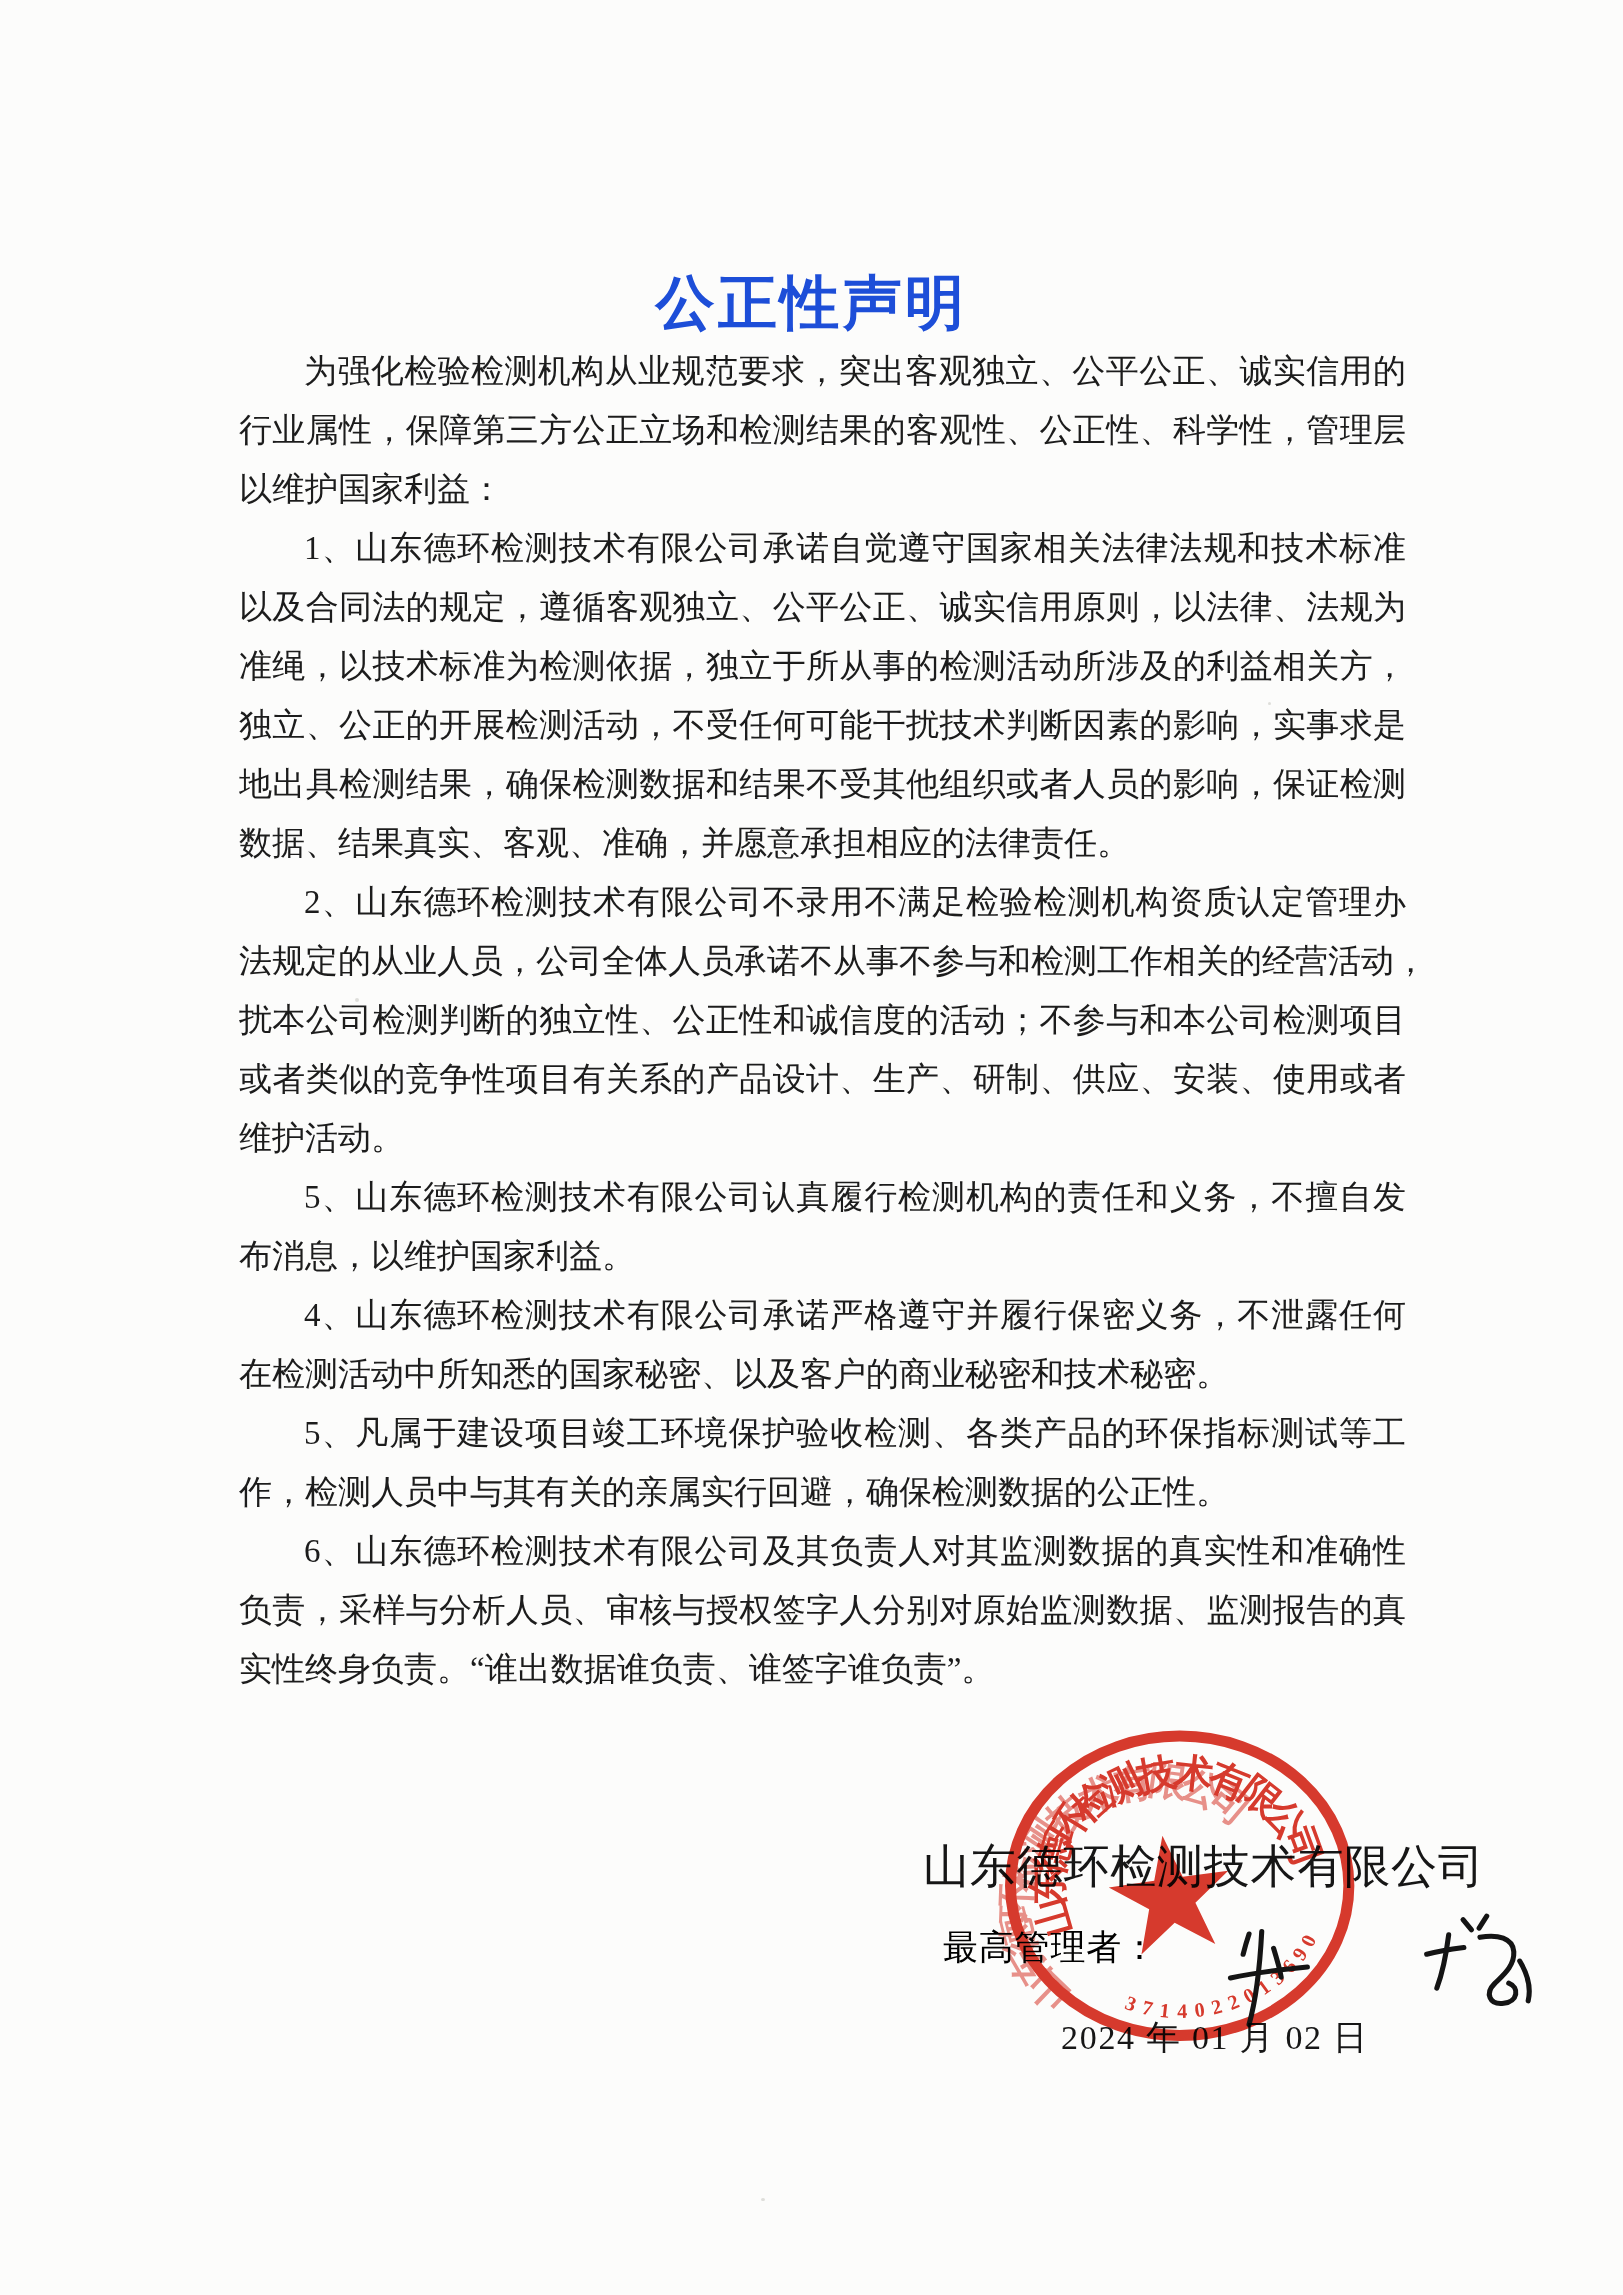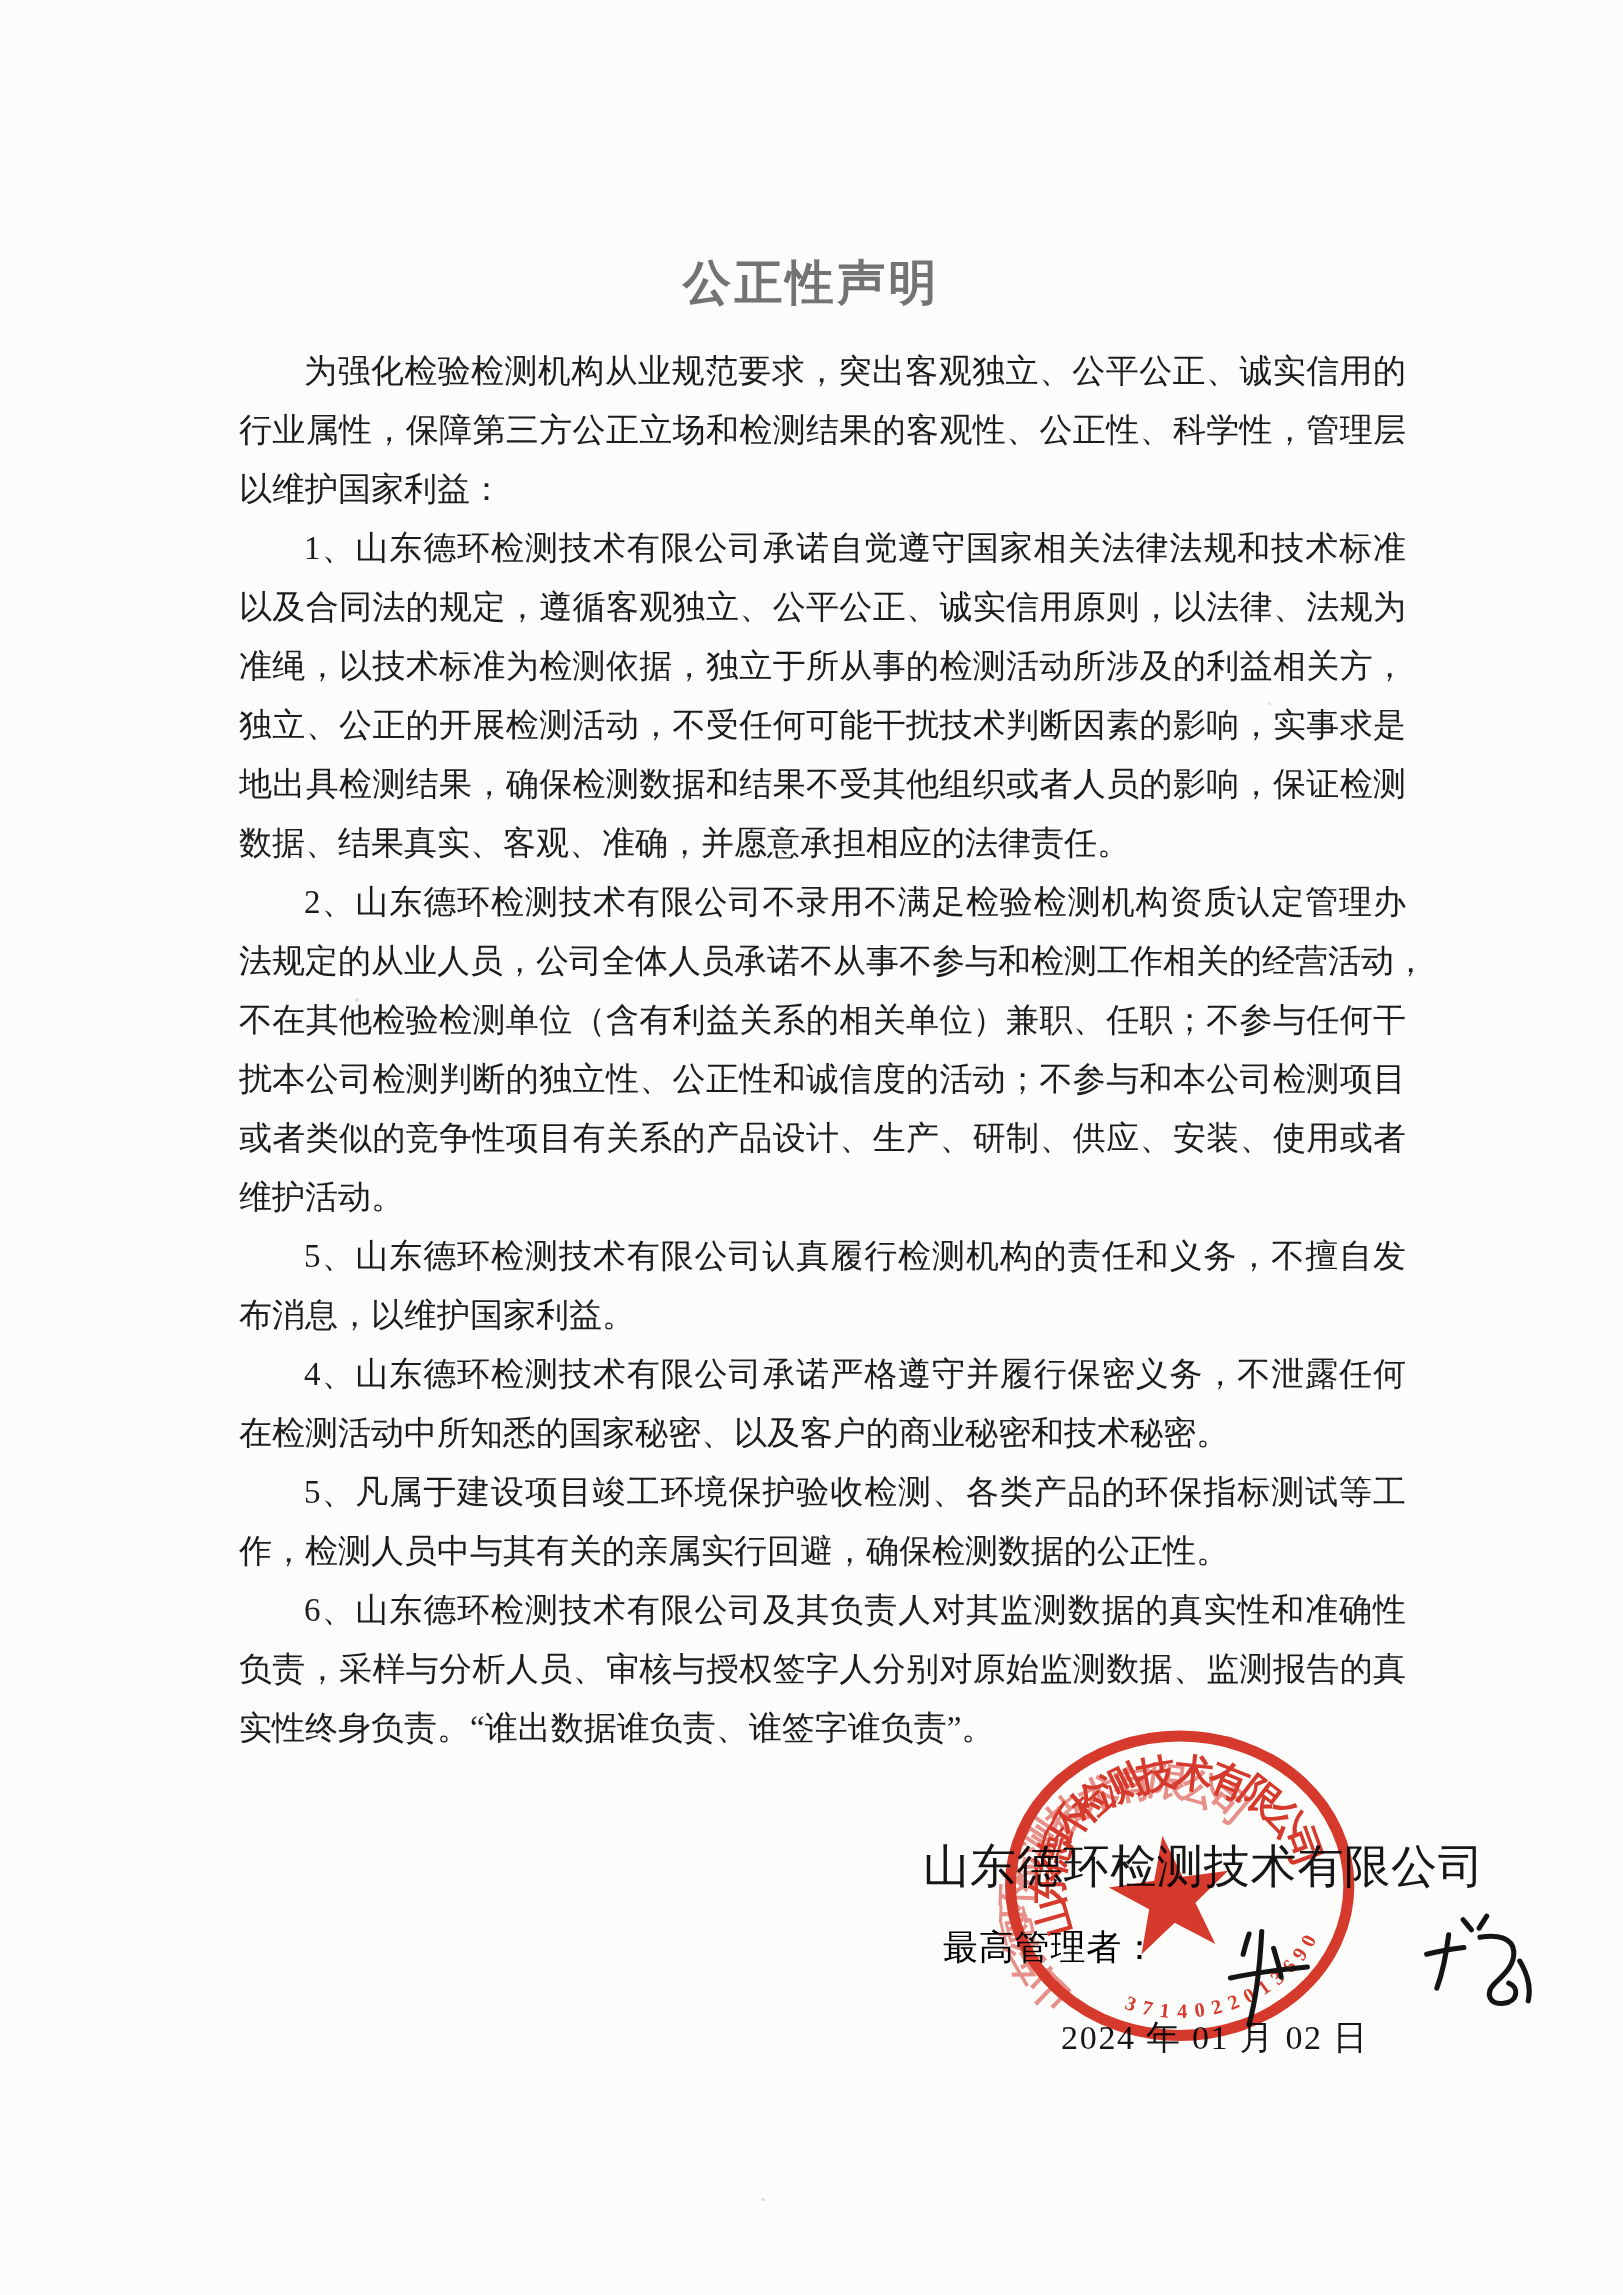--- a/index.html
+++ b/index.html
@@ -6,23 +6,23 @@
   body{
     width:1623px;height:2295px;
     background:#f3f3f1;
     font-family:"Liberation Serif","DejaVu Serif",serif;
   }
   .page{
     position:relative;width:1623px;height:2295px;
     background:#fcfcfb;color:#1d1d1d;overflow:hidden;
   }
   .doc-title{
-    position:absolute;left:0;top:251px;width:1623px;
-    text-align:center;font-size:48px;font-weight:bold;
-    letter-spacing:3.4px;color:#737373;
+    position:absolute;left:0;top:264px;width:1623px;
+    text-align:center;font-size:59px;font-weight:bold;
+    letter-spacing:3.4px;color:#1d4ed8;
   }
   .body-block{
     position:absolute;left:239px;top:342px;width:1167px;
   }
   .line{
     height:59px;line-height:59px;font-size:33px;
     text-align:justify;text-align-last:justify;
     white-space:nowrap;color:#1c1c1c;
   }
   .line.last{text-align-last:left;}
@@ -58,21 +58,20 @@
       <div class="line">行业属性，保障第三方公正立场和检测结果的客观性、公正性、科学性，管理层</div>
       <div class="line last">以维护国家利益：</div>
       <div class="line first">1、山东德环检测技术有限公司承诺自觉遵守国家相关法律法规和技术标准</div>
       <div class="line">以及合同法的规定，遵循客观独立、公平公正、诚实信用原则，以法律、法规为</div>
       <div class="line">准绳，以技术标准为检测依据，独立于所从事的检测活动所涉及的利益相关方，</div>
       <div class="line">独立、公正的开展检测活动，不受任何可能干扰技术判断因素的影响，实事求是</div>
       <div class="line">地出具检测结果，确保检测数据和结果不受其他组织或者人员的影响，保证检测</div>
       <div class="line last">数据、结果真实、客观、准确，并愿意承担相应的法律责任。</div>
       <div class="line first">2、山东德环检测技术有限公司不录用不满足检验检测机构资质认定管理办</div>
       <div class="line">法规定的从业人员，公司全体人员承诺不从事不参与和检测工作相关的经营活动，</div>
-      <div class="line">不在其他检验检测单位（含有利益关系的相关单位）兼职、任职；不参与任何干</div>
       <div class="line">扰本公司检测判断的独立性、公正性和诚信度的活动；不参与和本公司检测项目</div>
       <div class="line">或者类似的竞争性项目有关系的产品设计、生产、研制、供应、安装、使用或者</div>
       <div class="line last">维护活动。</div>
       <div class="line first">5、山东德环检测技术有限公司认真履行检测机构的责任和义务，不擅自发</div>
       <div class="line last">布消息，以维护国家利益。</div>
       <div class="line first">4、山东德环检测技术有限公司承诺严格遵守并履行保密义务，不泄露任何</div>
       <div class="line last">在检测活动中所知悉的国家秘密、以及客户的商业秘密和技术秘密。</div>
       <div class="line first">5、凡属于建设项目竣工环境保护验收检测、各类产品的环保指标测试等工</div>
       <div class="line last">作，检测人员中与其有关的亲属实行回避，确保检测数据的公正性。</div>
       <div class="line first">6、山东德环检测技术有限公司及其负责人对其监测数据的真实性和准确性</div>

